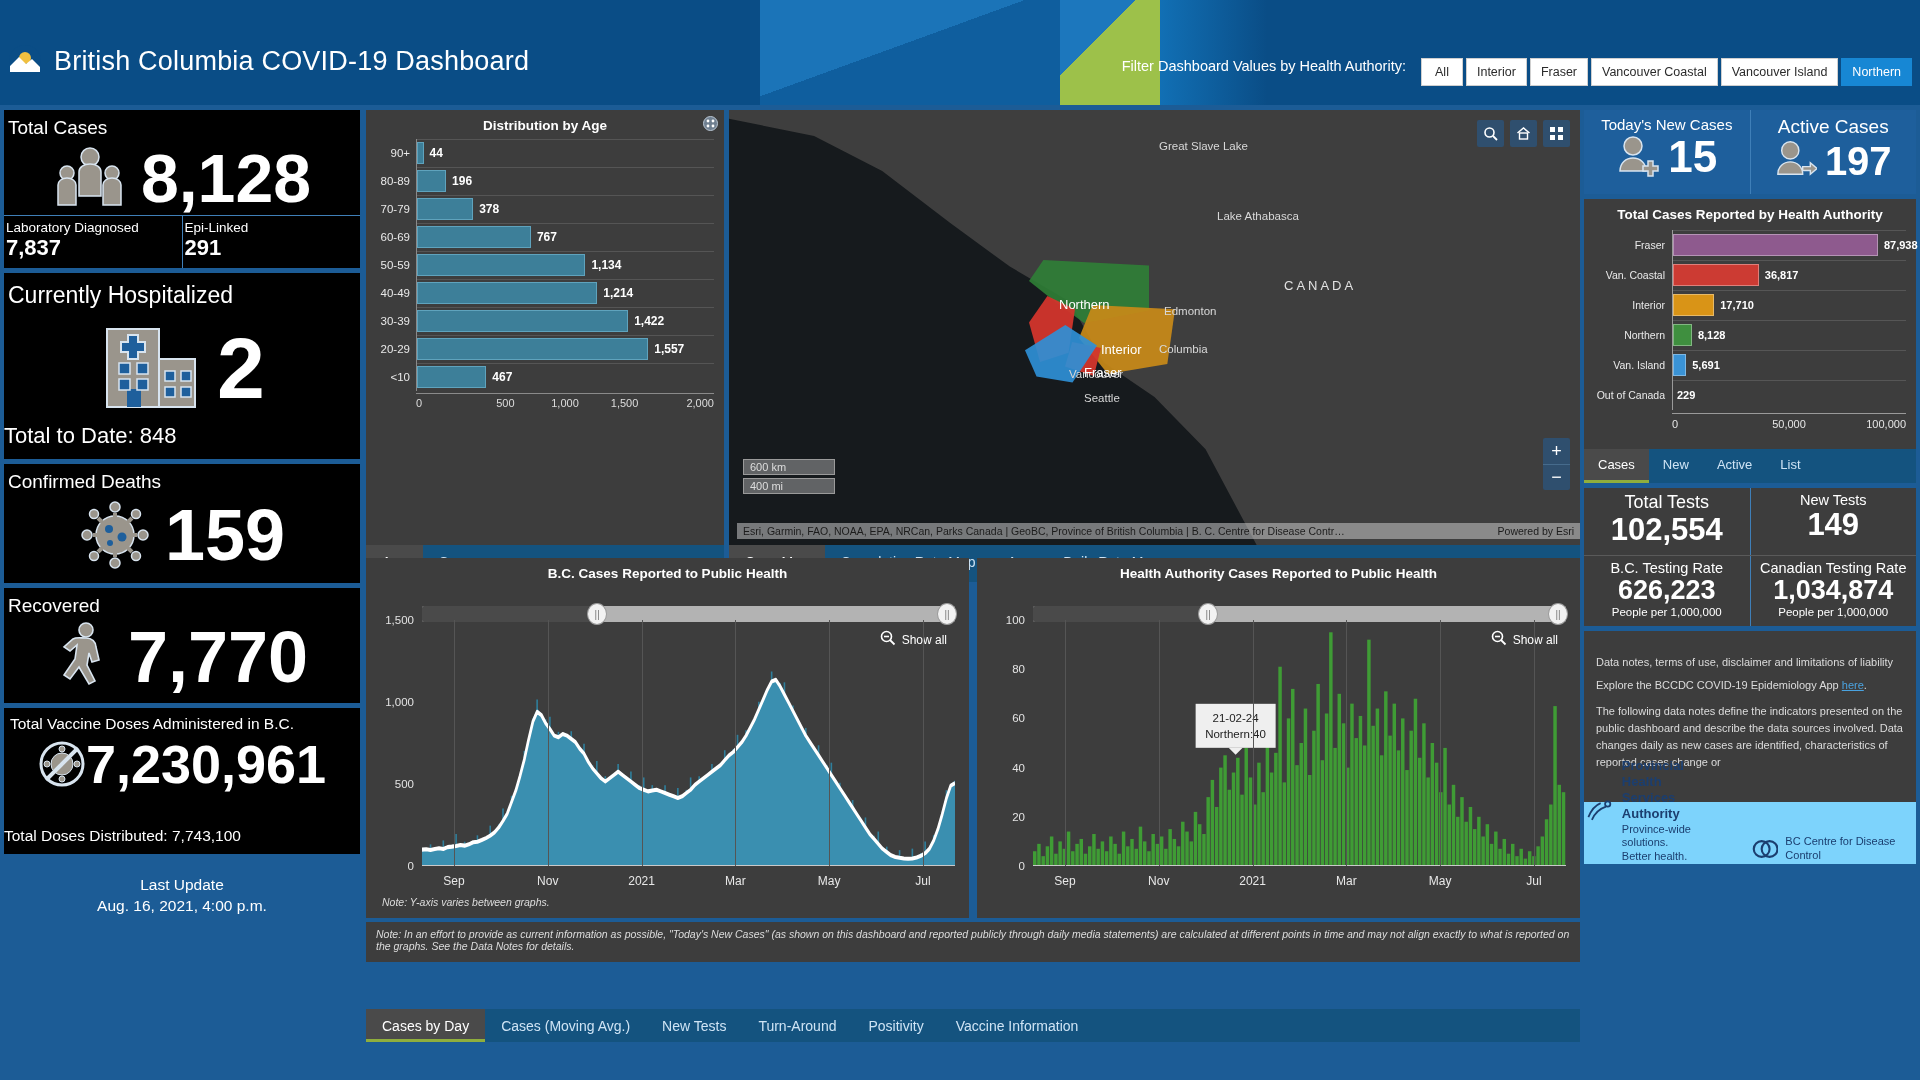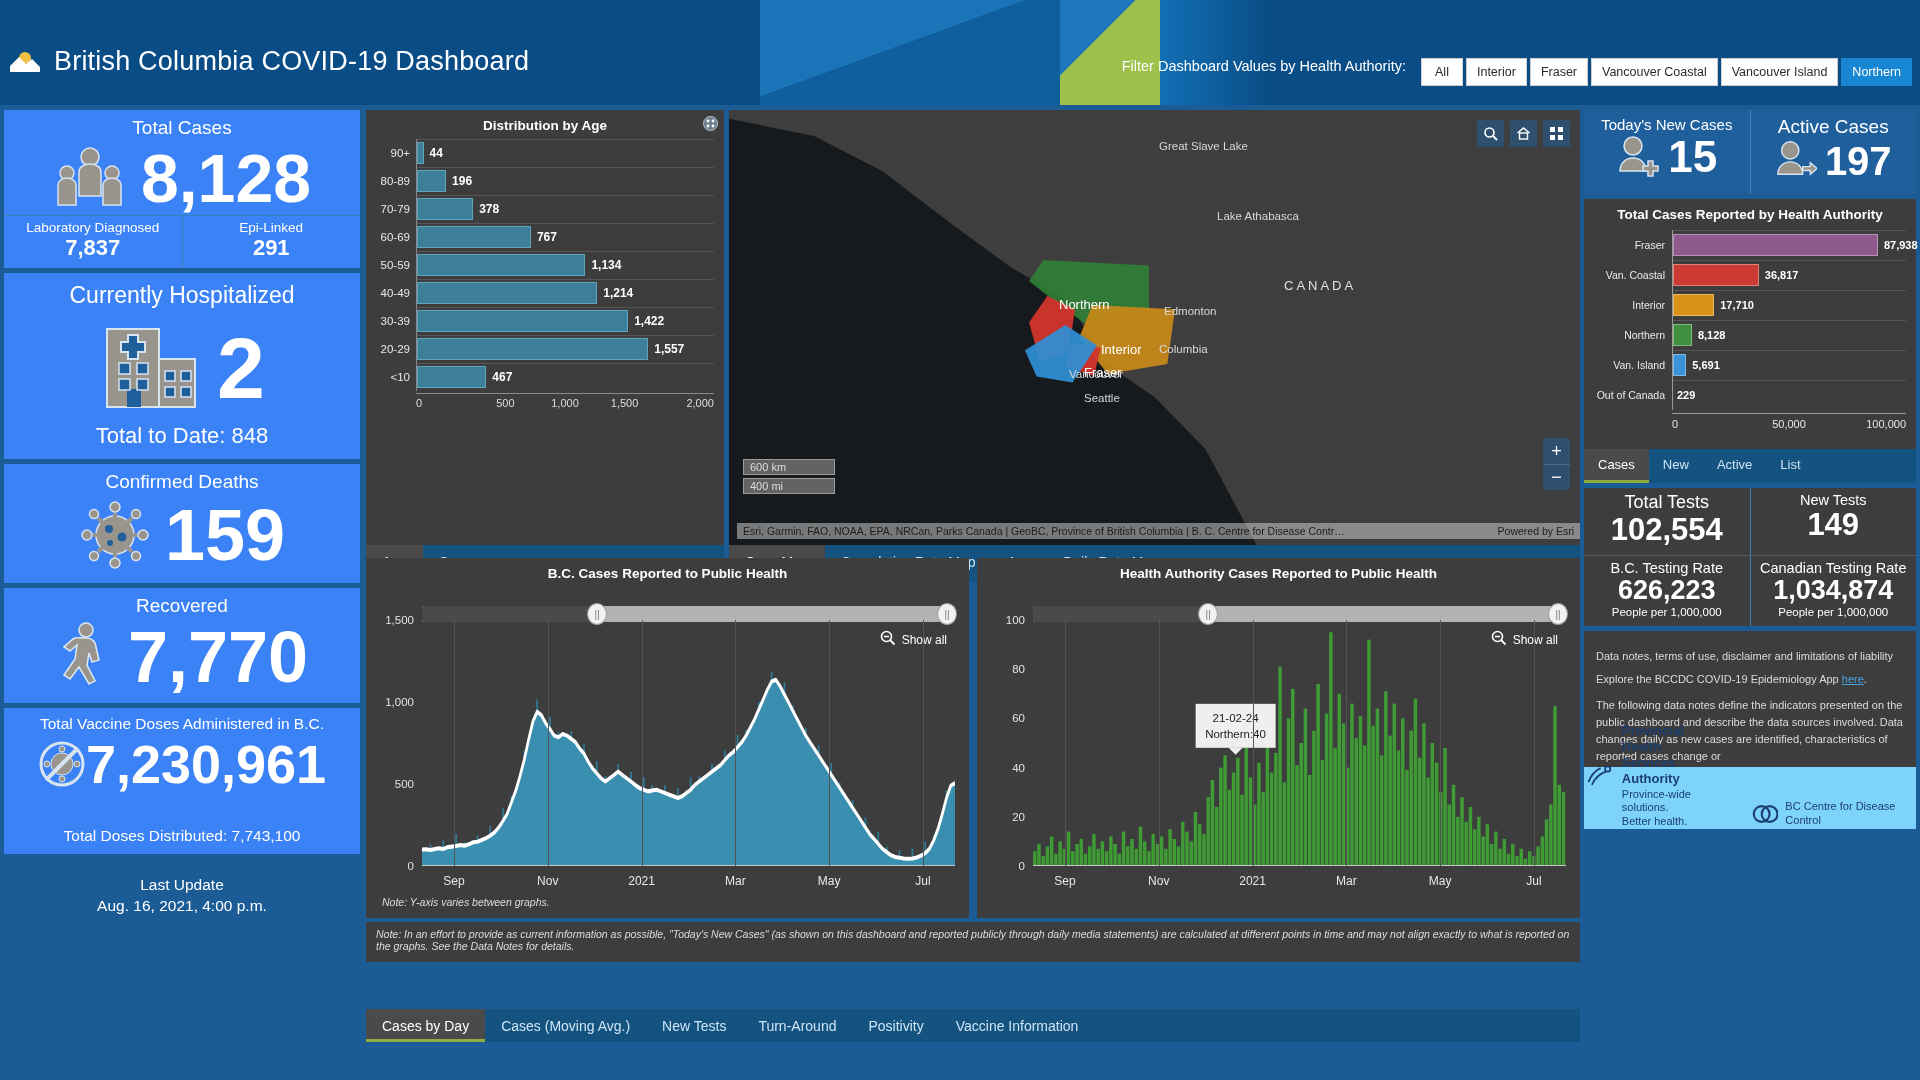--- a/index.html
+++ b/index.html
@@ -35,21 +35,21 @@
   .filterbar { position:absolute; right: 8px; top: 58px; display:flex; align-items:flex-start; gap:0; z-index:4;}
   .filter-label { color:#fff; font-size:14.5px; margin-right: 12px; white-space: nowrap;}
   .fbtn {
     background:#fff; color:#2b2b2b; font-size:12.5px; padding:6px 10px; min-width:42px;
     text-align:center; border:1px solid #cfcfcf; margin-left:3px; white-space:nowrap; cursor:pointer;
   }
   .fbtn.active { background:#1787d4; color:#fff; border-color:#1787d4; }
 
   
   #left { position:absolute; left:4px; top:110px; width:356px; bottom:4px; }
-  .kpi { background:#3b82f6; margin-bottom:5px; color:#fff; text-align:center; position:relative; }
+  .kpi { background:#000000; margin-bottom:5px; color:#fff; text-align:left; position:relative; }
   .kpi-title { font-size:19px; padding:7px 4px 2px; font-weight:400; }
   .kpi-row { display:flex; align-items:center; justify-content:center; gap:14px; }
   .kpi-num { font-weight:700; line-height:1; }
   .kpi-sub-row { display:flex; border-top:1px solid #3f7fb8; }
   .kpi-sub { flex:1; padding:4px 2px 7px; }
   .kpi-sub + .kpi-sub { border-left:1px solid #3f7fb8; }
   .kpi-sub-label { font-size:13.5px; }
   .kpi-sub-val { font-size:22px; font-weight:700; }
   .icon-svg { display:block; }
   .kpi-foot { font-size:22px; padding:2px 0 10px; }
@@ -143,21 +143,21 @@
 
   #testsblock { background:#3d3d3d; color:#fff; }
   #testsblock .two > div { padding:4px 2px 8px; }
   .t-title { font-size:18px; }
   .t-title.sm { font-size:14.5px; }
   .t-num { font-size:31px; font-weight:700; line-height:1.1; }
   .t-num.sm { font-size:27px; }
   .t-cap { font-size:11.5px; }
   .rowdiv { border-top:1px solid #5a5a5a; }
 
-  #notes { background:#3d3d3d; color:#dcdcdc; font-size:11px; line-height:2.1; padding:14px 12px; height:136px; overflow:hidden;}
+  #notes { background:#3d3d3d; color:#dcdcdc; font-size:11px; line-height:2.1; padding:20px 12px; height:171px; overflow:hidden;}
   #notes a { color:#4aa3e0; }
   #logos { background:#7dd3fc; height:62px; display:flex; align-items:flex-end; justify-content:center; gap:26px; }
   .logo-text { color:#1b3e6f; font-size:11px; line-height:1.25; }
   .logo-text b { font-size:13px; }
 </style>
 </head>
 <body>
 
 <div id="app">
 

